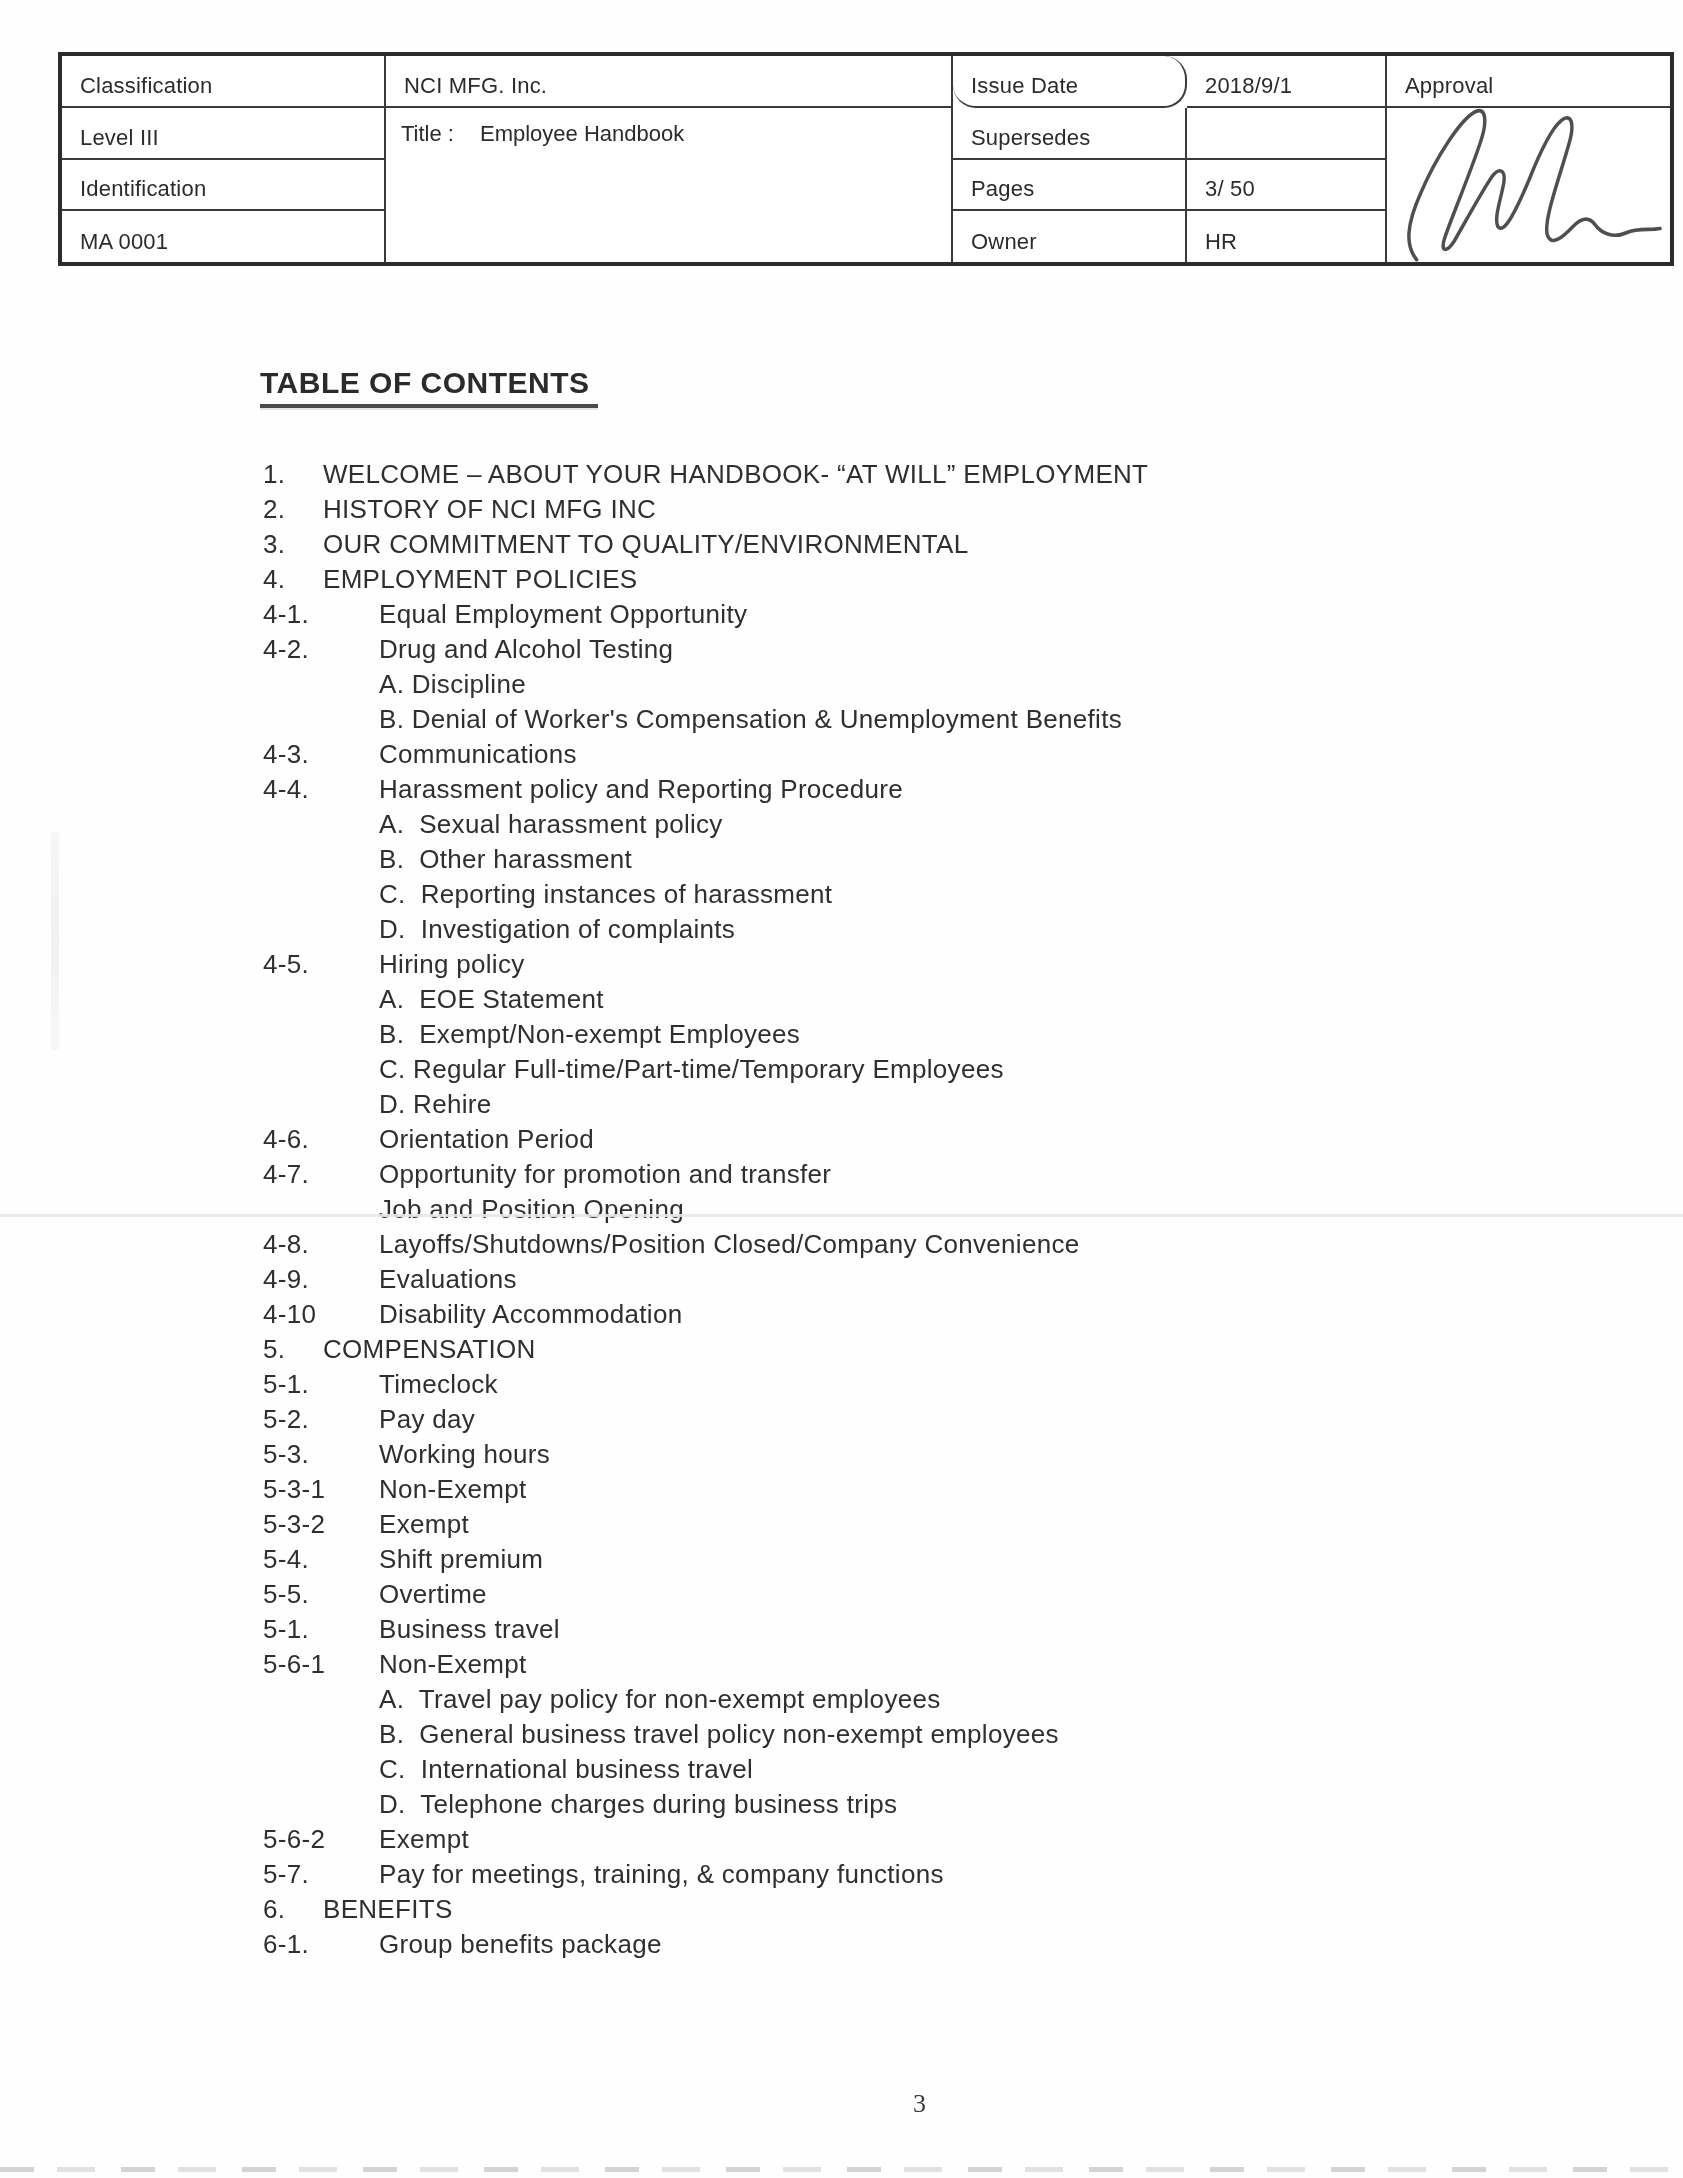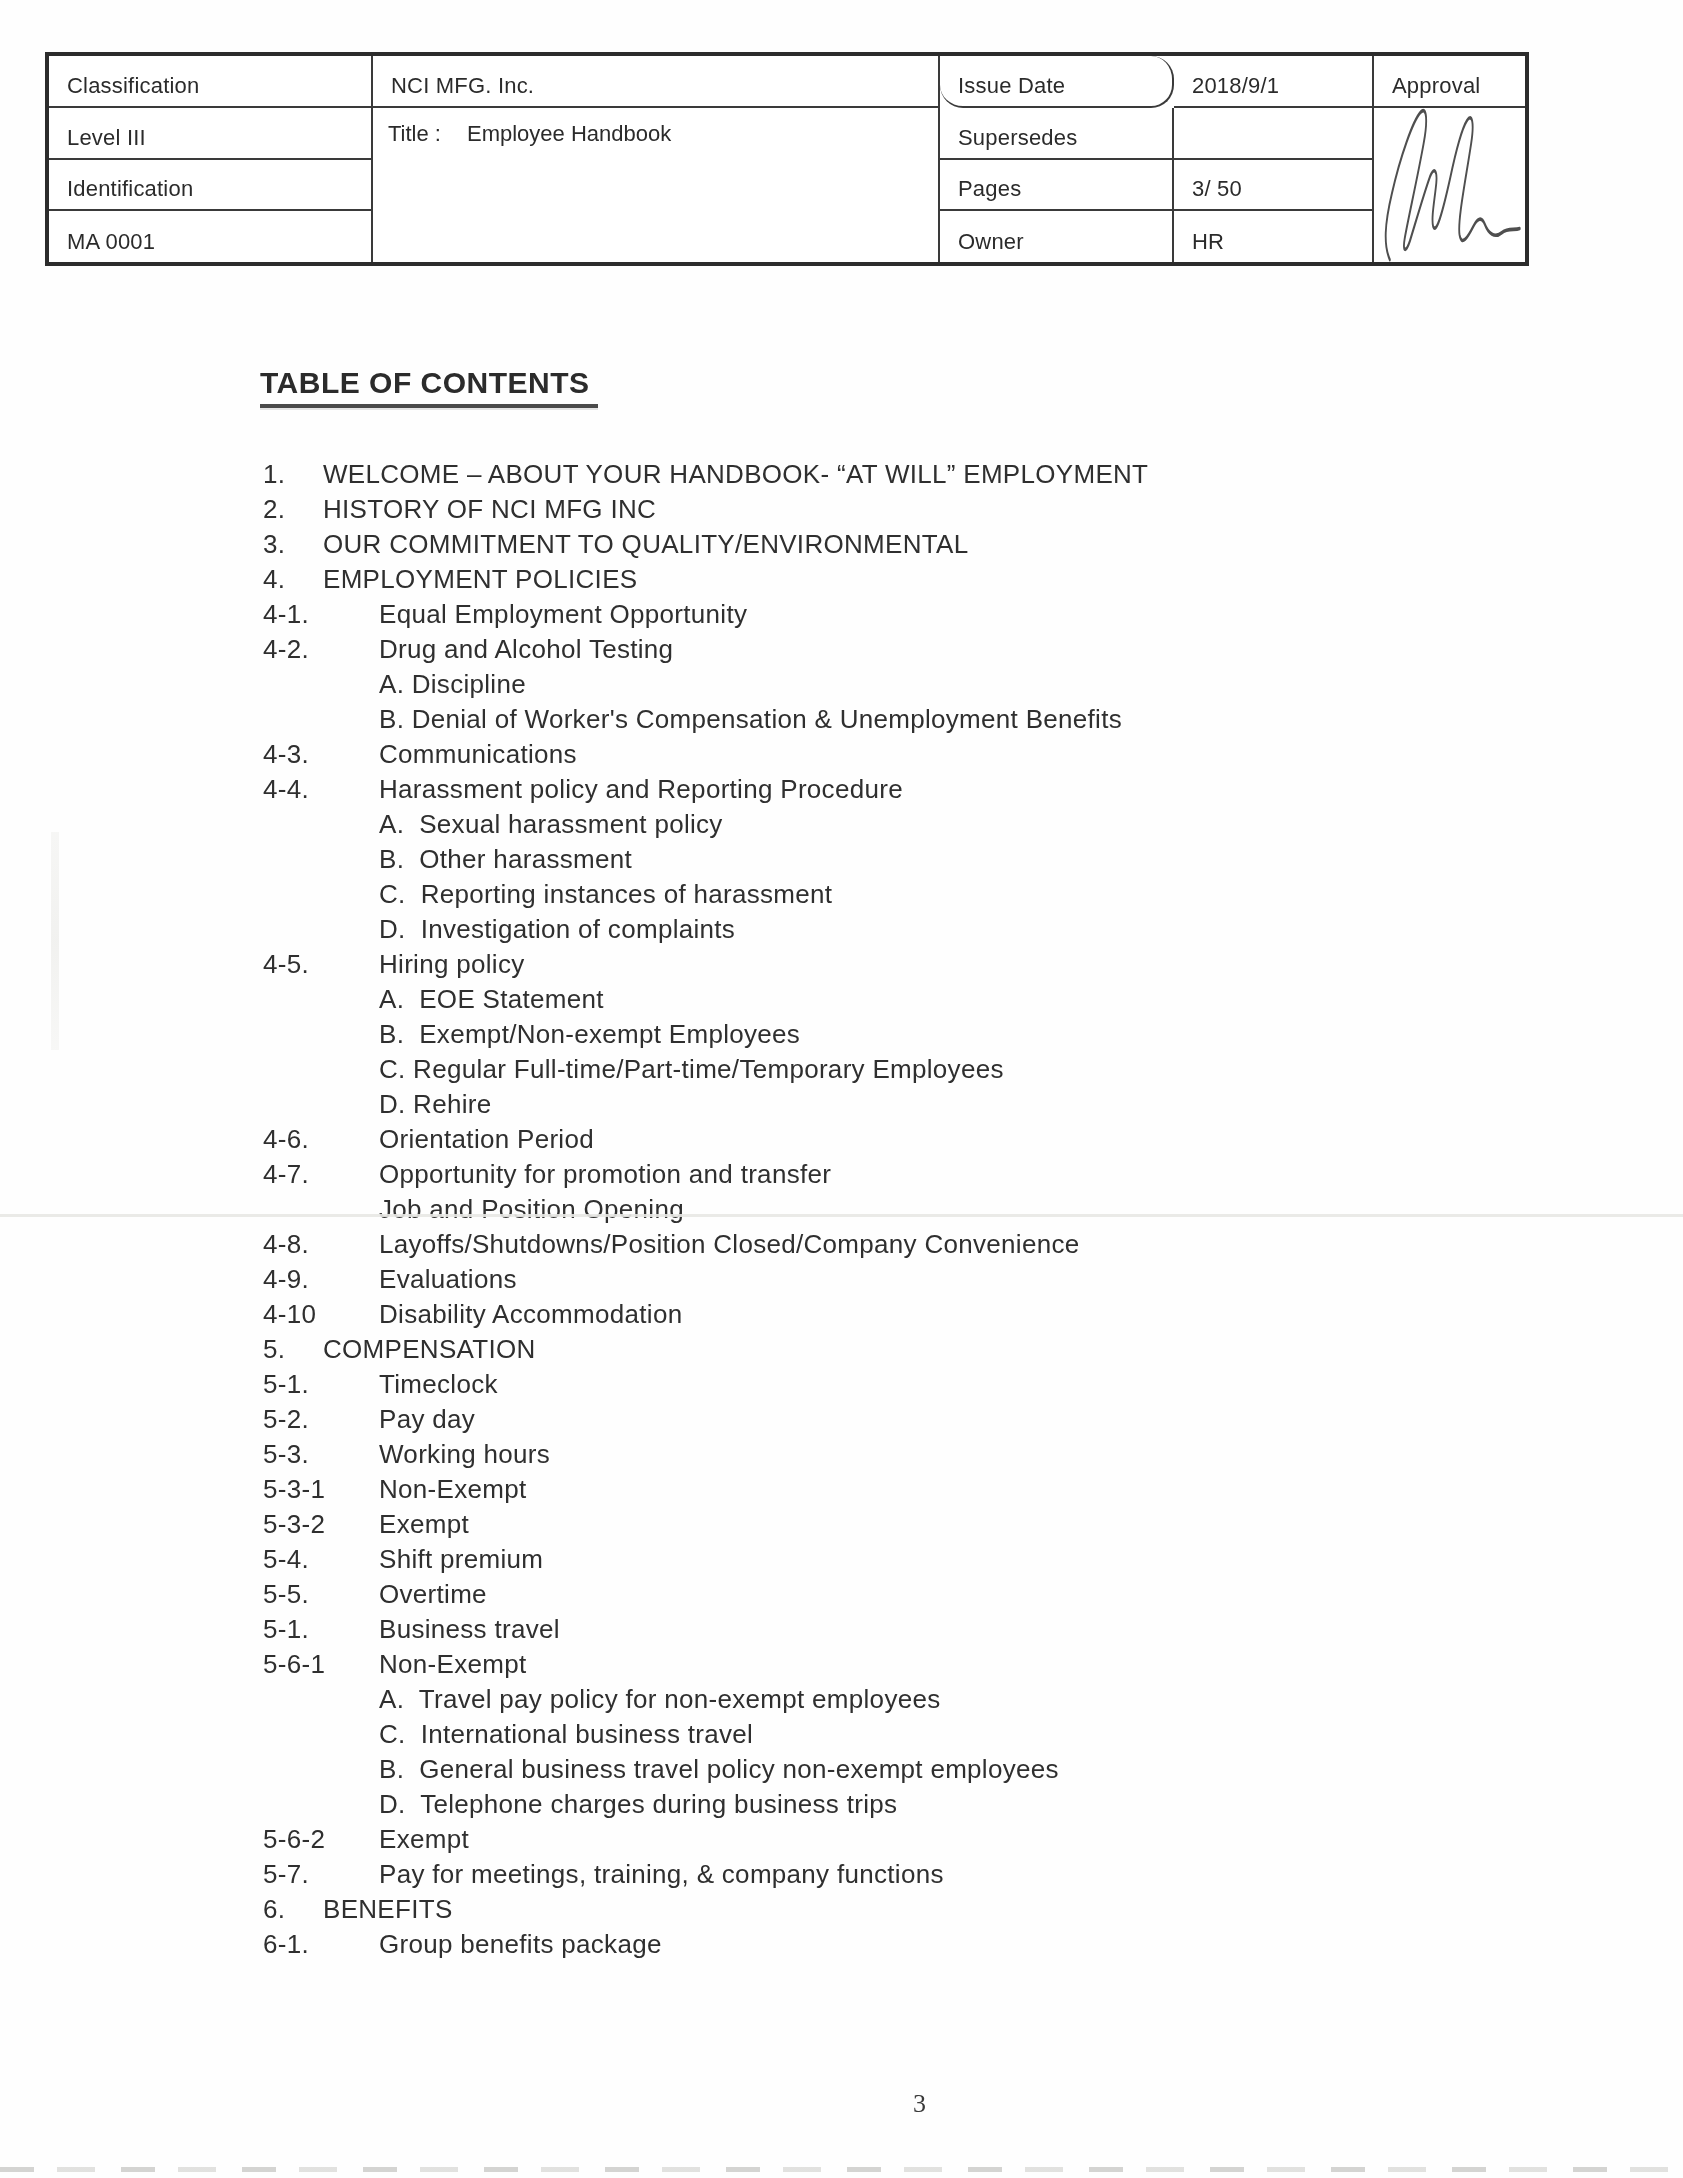--- a/index.html
+++ b/index.html
@@ -8,22 +8,22 @@
     width:1683px;height:2178px;
     margin:0 auto;
     background:#fefefe;
     overflow:hidden;
     font-family:"Liberation Sans", sans-serif;
     color:#2e2e2e;
   }
 
   
   .htable{
-    position:absolute;left:45px;top:52px;
-    width:1484px;height:214px;
+    position:absolute;left:58px;top:52px;
+    width:1616px;height:214px;
     box-sizing:border-box;
     border:4px solid #2c2c2c;
     display:grid;
     grid-template-columns:324px 567px 234px 200px 1fr;
     grid-template-rows:52px 52px 51px 1fr;
     background:#fff;
   }
   .hc{box-sizing:border-box;overflow:visible;}
   .br{border-right:2px solid #3a3a3a;}
   .bb{border-bottom:2px solid #3a3a3a;}
@@ -271,25 +271,25 @@
       <div class="toc-line lvl-sub">
         <span class="toc-num">5-6-1</span>
         <span class="toc-text">Non-Exempt</span>
       </div>
       <div class="toc-line lvl-letter">
         <span class="toc-num"></span>
         <span class="toc-text">A.  Travel pay policy for non-exempt employees</span>
       </div>
       <div class="toc-line lvl-letter">
         <span class="toc-num"></span>
+        <span class="toc-text">B.  General business travel policy non-exempt employees</span>
+      </div>
+      <div class="toc-line lvl-letter">
+        <span class="toc-num"></span>
         <span class="toc-text">C.  International business travel</span>
-      </div>
-      <div class="toc-line lvl-letter">
-        <span class="toc-num"></span>
-        <span class="toc-text">B.  General business travel policy non-exempt employees</span>
       </div>
       <div class="toc-line lvl-letter">
         <span class="toc-num"></span>
         <span class="toc-text">D.  Telephone charges during business trips</span>
       </div>
       <div class="toc-line lvl-sub">
         <span class="toc-num">5-6-2</span>
         <span class="toc-text">Exempt</span>
       </div>
       <div class="toc-line lvl-sub">

